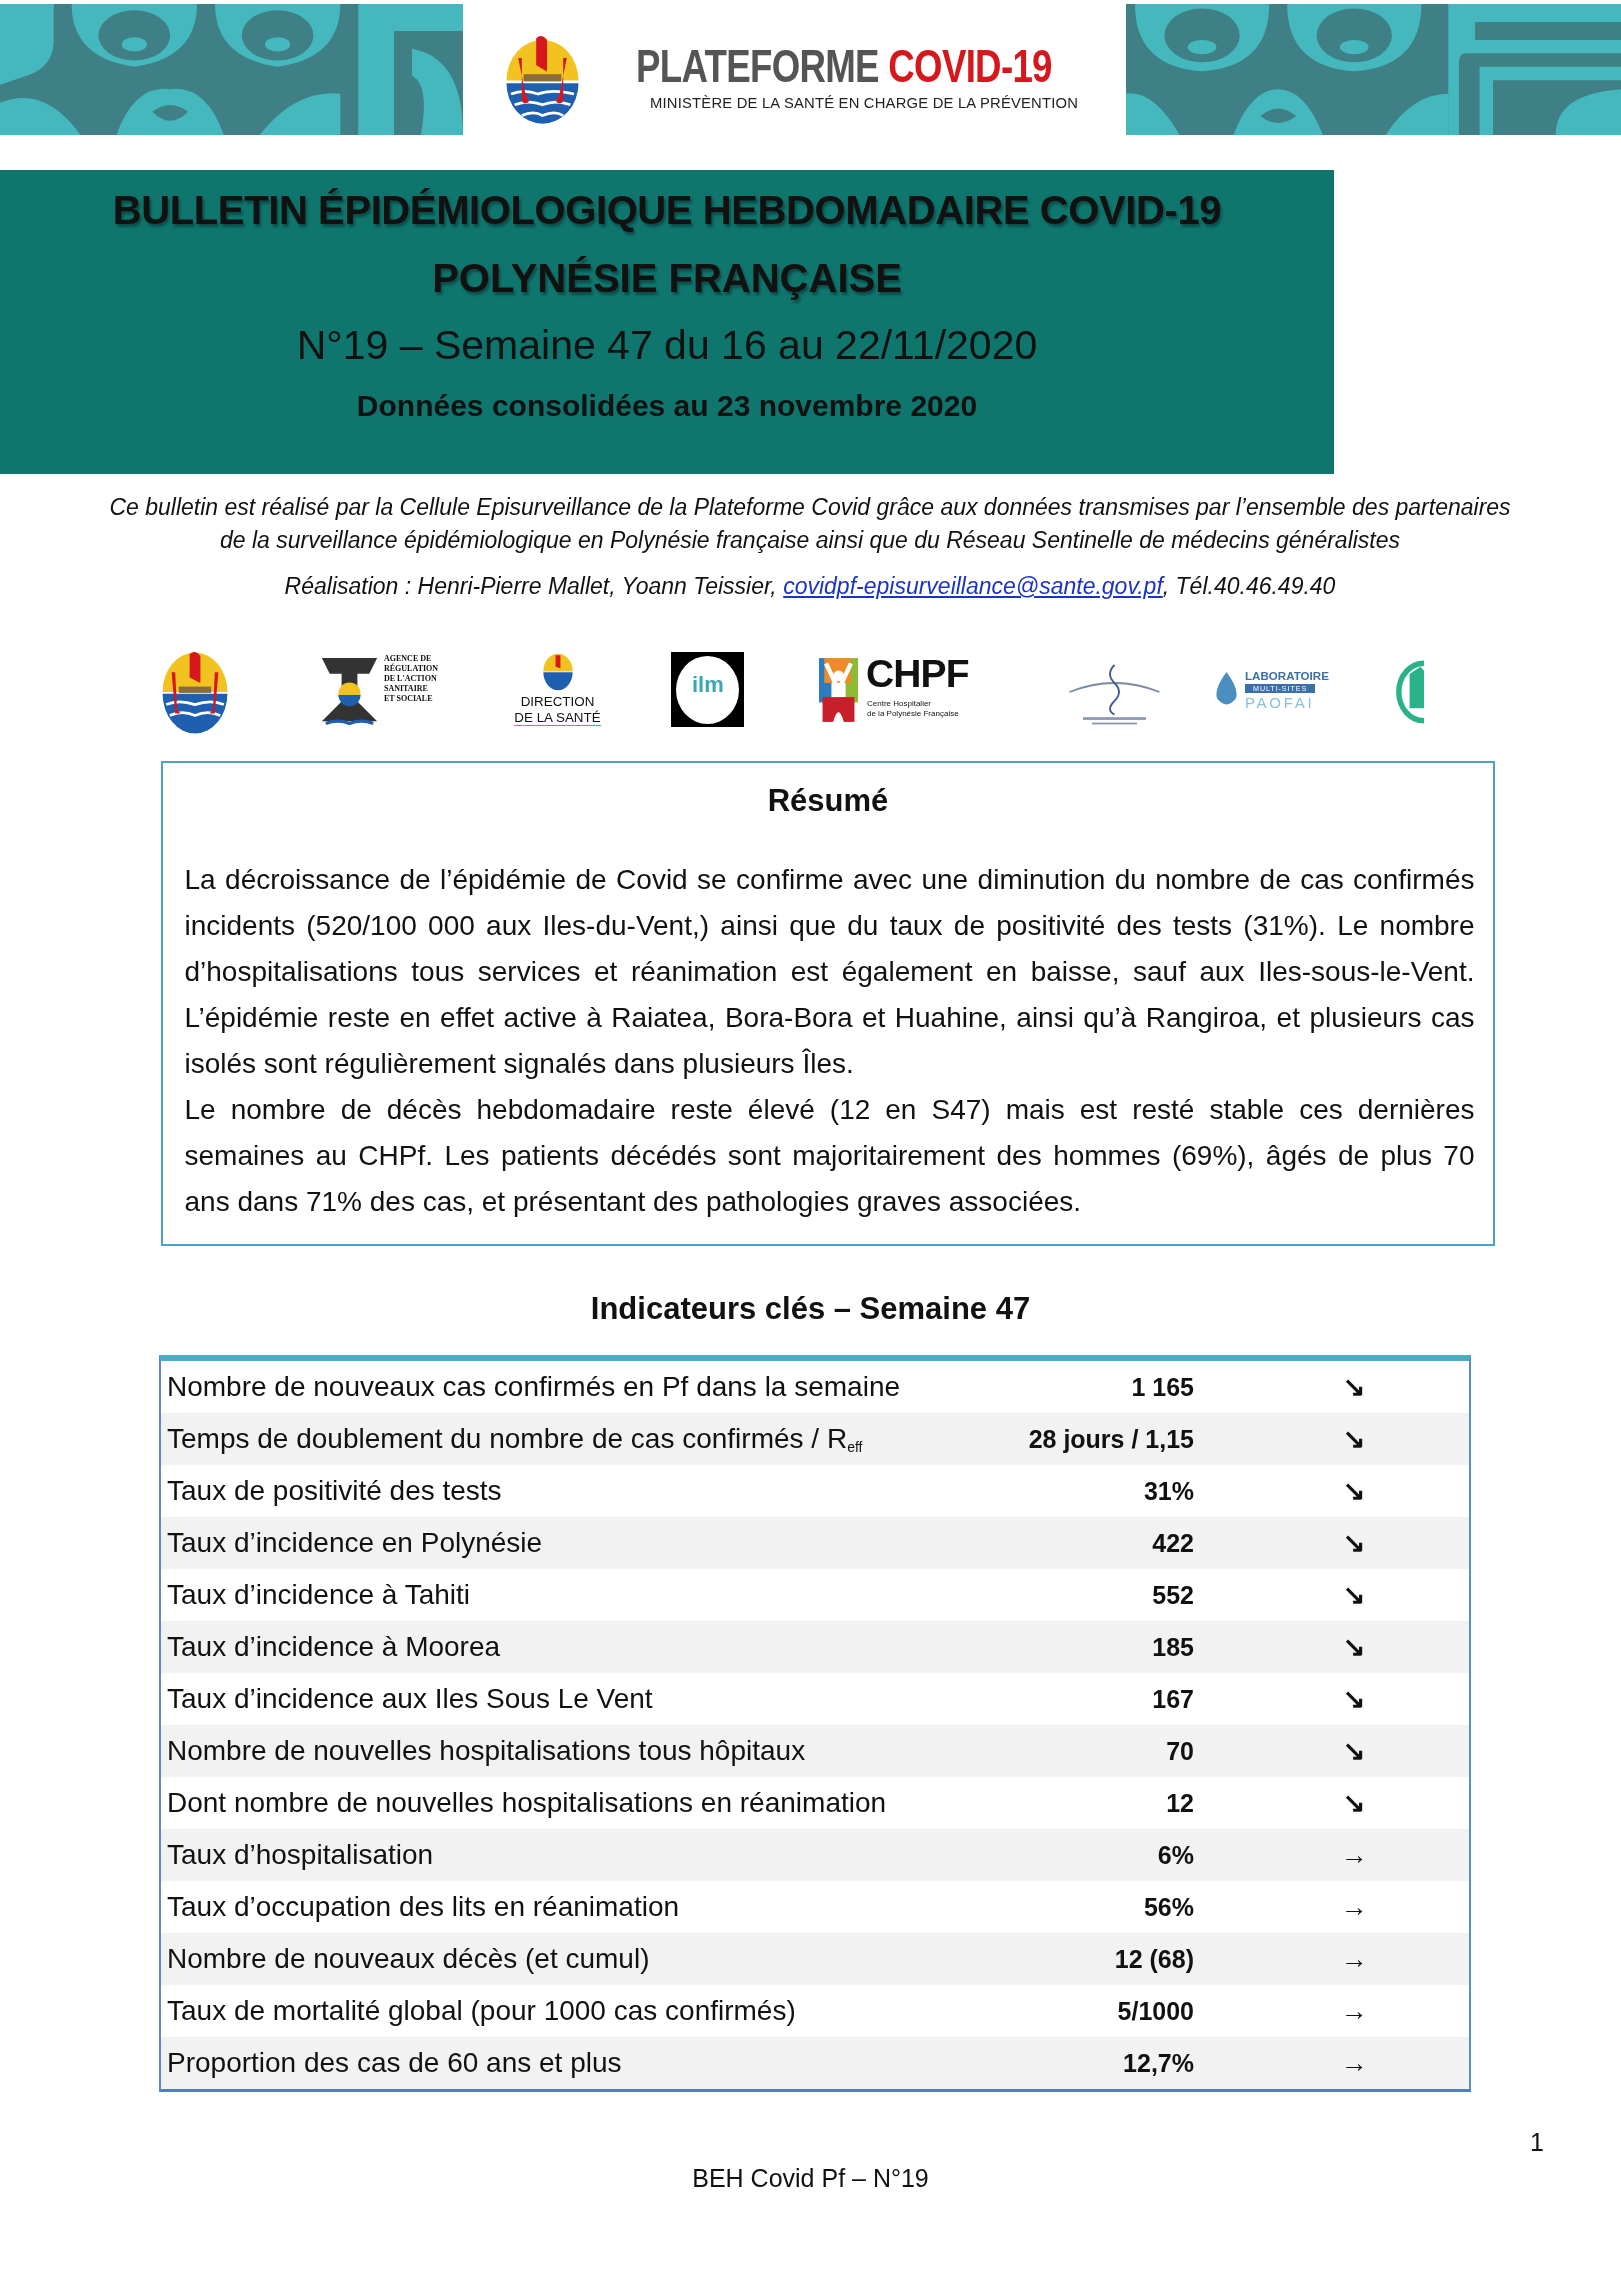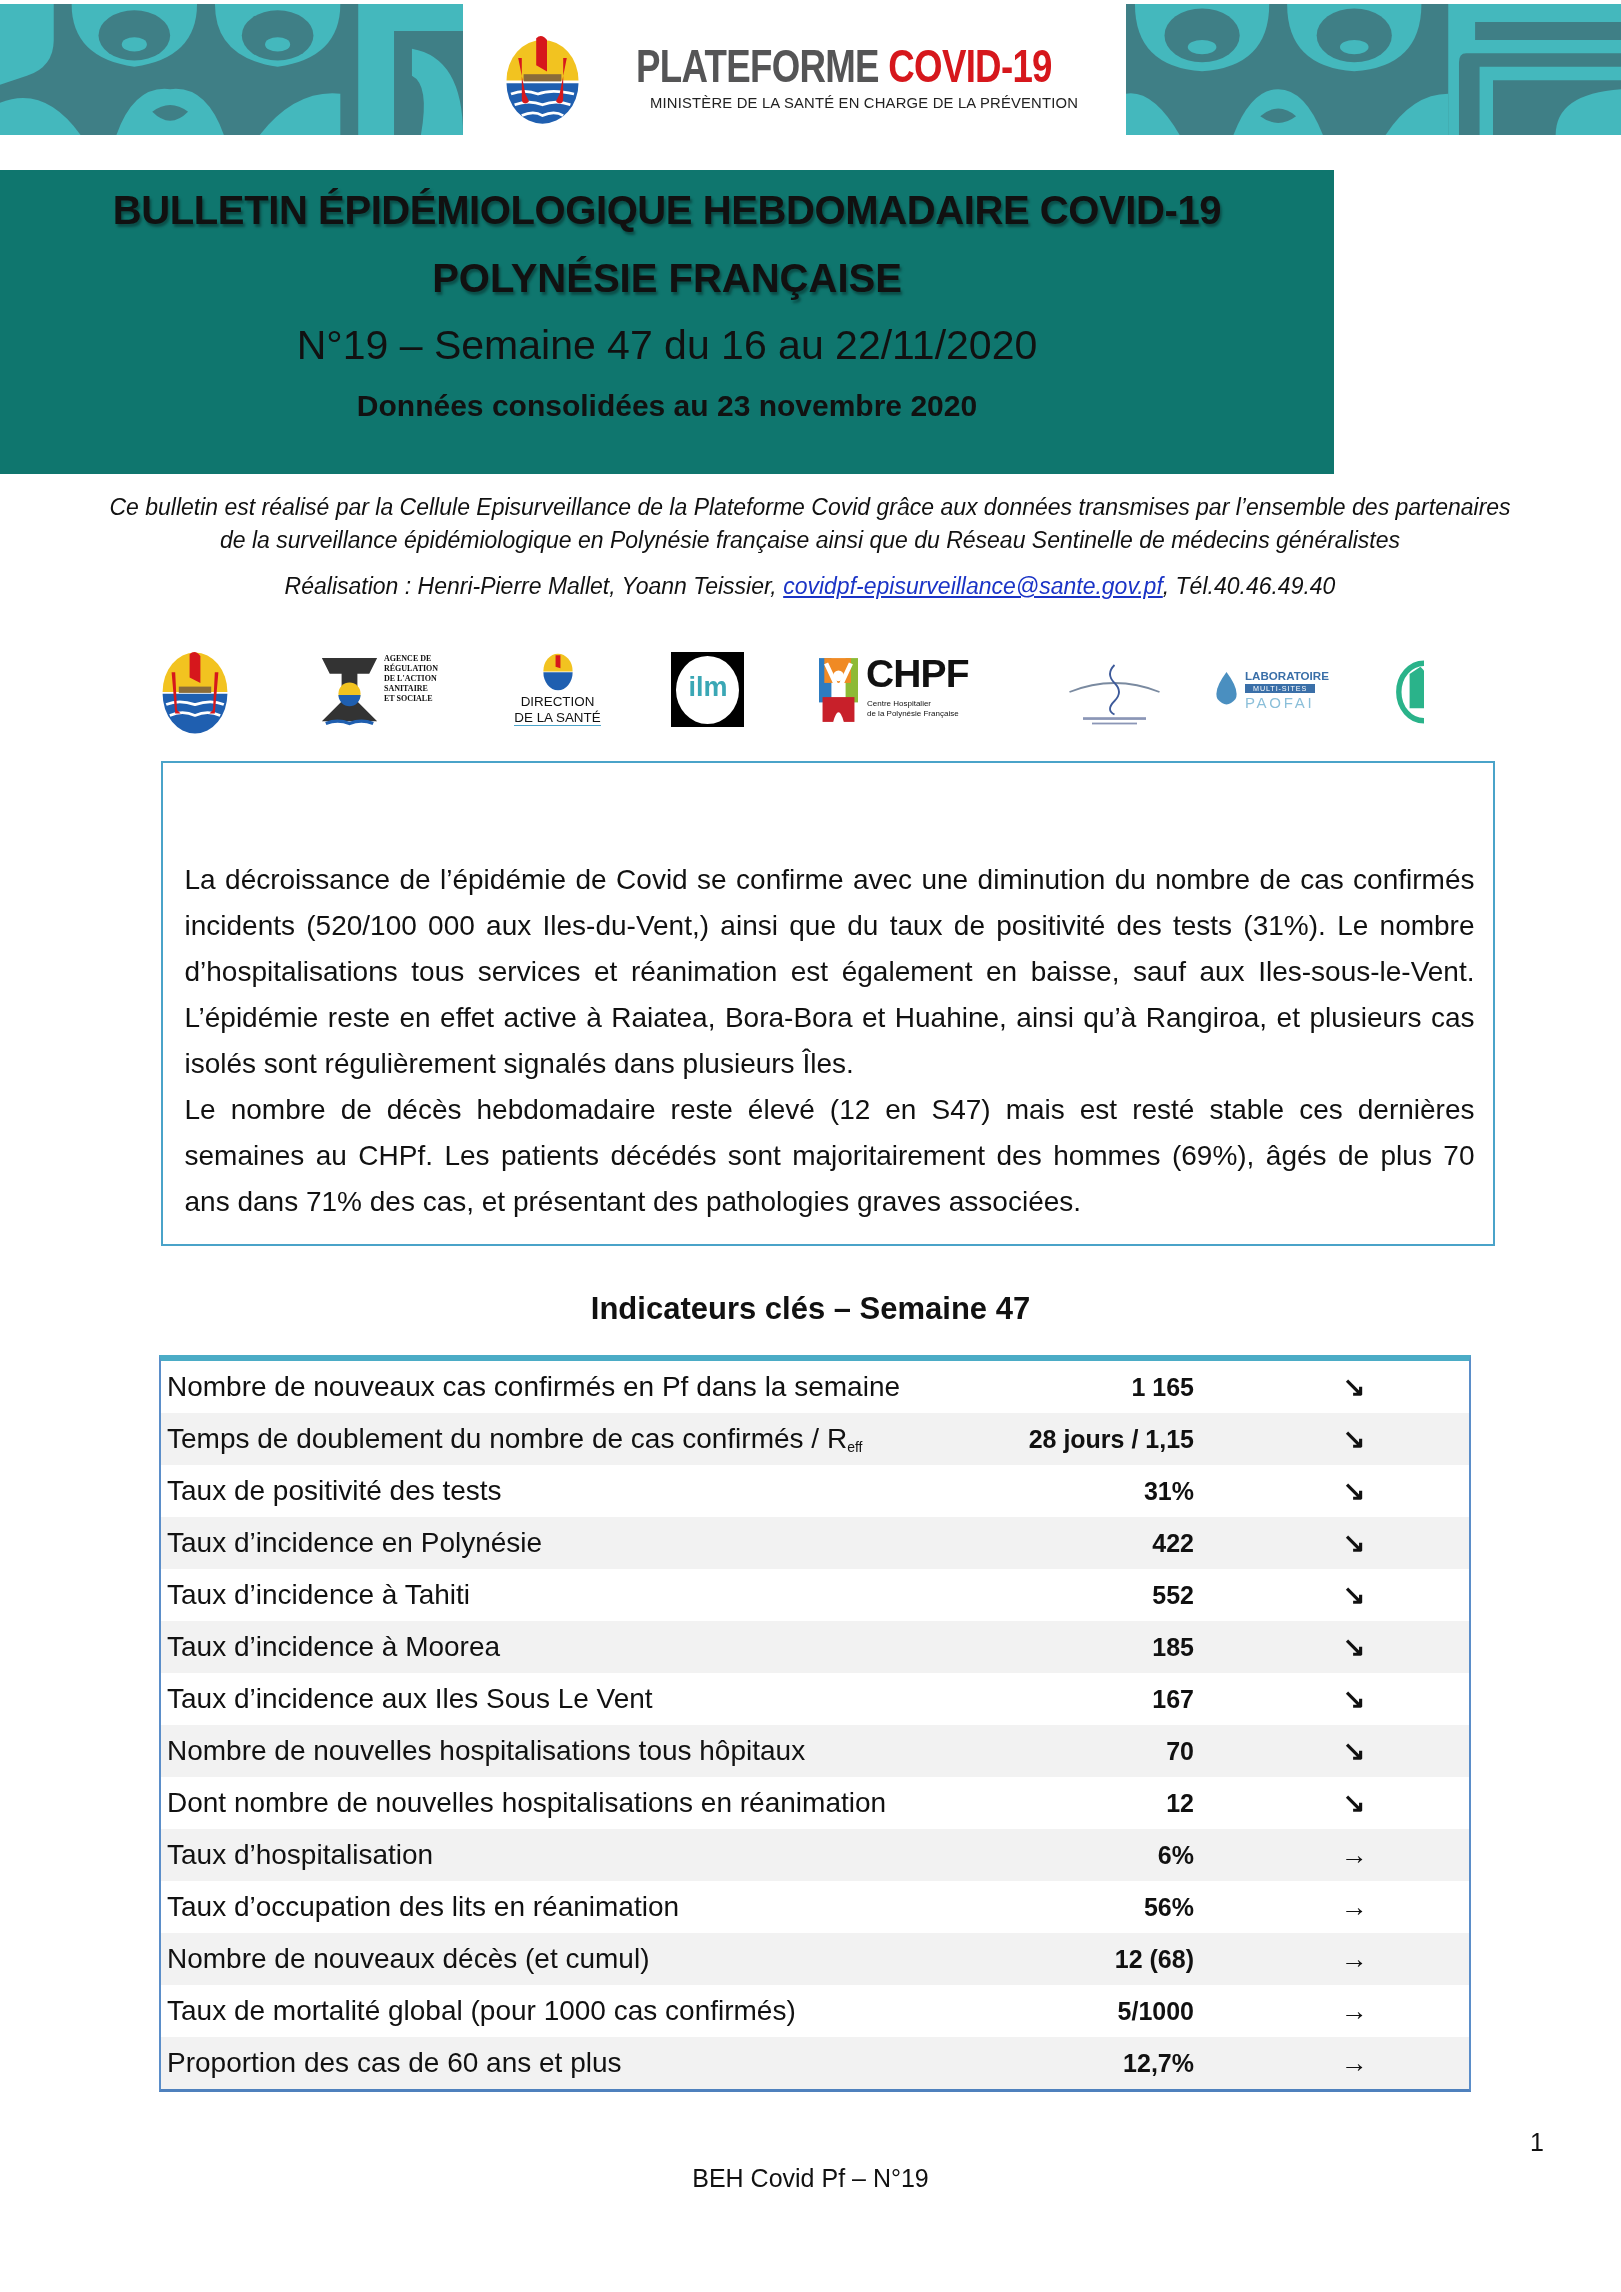--- a/index.html
+++ b/index.html
@@ -158,21 +158,21 @@
       <path d="M2 24 A18 22 0 0 1 38 24 Z" fill="#f2c320"></path>
       <path d="M2 25 H38 A18 22 0 0 1 2 25 Z" fill="#1f5fb0"></path>
       <path d="M17 4 L23 4 L23 20 L17 18 Z" fill="#d6171c"></path>
     </svg>
     <div style="font-size:13.4px; line-height:15px;">DIRECTION</div>
     <div style="font-size:13.4px; line-height:15px; border-bottom:1.8px solid #4aa3c9; display:inline-block;">DE LA SANTÉ</div>
   </div>
 
   <div class="logo" style="left:519px; width:73px; top:5.4px; height:75px; background:#000;">
     <div style="position:absolute; left:5.4px; top:3.6px; width:63px; height:68px; border-radius:50%; background:#fff; text-align:center;">
-      <span style="display:block; margin-top:16px; font-size:27px; font-weight:bold; color:#3aa7b5;">ilm</span>
+      <span style="display:block; margin-top:16px; font-size:22px; font-weight:bold; color:#3aa7b5;">ilm</span>
     </div>
   </div>
 
   <div class="logo" style="left:667px; width:179px;">
     <svg viewBox="0 0 44 72" style="position:absolute; left:0; top:10.7px; width:39px; height:64px;">
       <rect x="0" y="0" width="14" height="50" fill="#2d7cc1"></rect>
       <rect x="30" y="0" width="14" height="50" fill="#8dba35"></rect>
       <rect x="6" y="0" width="30" height="28" fill="#f08a24"></rect>
       <rect x="4" y="44" width="36" height="28" fill="#c8202a"></rect>
       <circle cx="22" cy="20" r="6" fill="#fff"></circle>
@@ -202,20 +202,21 @@
     <div style="position:absolute; left:32px; top:47px; font-size:15px; color:#8bbfd9; letter-spacing:2.7px;">PAOFAI</div>
   </div>
 
   <svg class="logo" style="left:1236px; width:54px;" viewBox="0 0 60 100">
     <path d="M40 18 A28 32 0 0 0 40 82" stroke="#2ab38a" stroke-width="6" fill="none"></path>
     <path d="M24 30 L36 22 L40 26 L40 68 L24 68 Z" fill="#2ab38a"></path>
   </svg>
 </div>
 
 <section class="resume">
+  <h2 class="resume-title">Résumé</h2>
   <div class="resume-text">
     <p>La décroissance de l’épidémie de Covid se confirme avec une diminution du nombre de cas confirmés incidents (520/100 000 aux Iles-du-Vent,) ainsi que du taux de positivité des tests (31%). Le nombre d’hospitalisations tous services et réanimation est également en baisse, sauf aux Iles-sous-le-Vent. L’épidémie reste en effet active à Raiatea, Bora-Bora et Huahine, ainsi qu’à Rangiroa, et plusieurs cas isolés sont régulièrement signalés dans plusieurs Îles.</p>
     <p>Le nombre de décès hebdomadaire reste élevé (12 en S47) mais est resté stable ces dernières semaines au CHPf. Les patients décédés sont majoritairement des hommes (69%), âgés de plus 70 ans dans 71% des cas, et présentant des pathologies graves associées.</p>
   </div>
 </section>
 
 <h2 class="ind-title">Indicateurs clés – Semaine 47</h2>
 <div class="ind-table" id="ind-table">
     <div class="ind-row">
       <div class="label"><span>Nombre de nouveaux cas confirmés en Pf dans la semaine</span></div>

